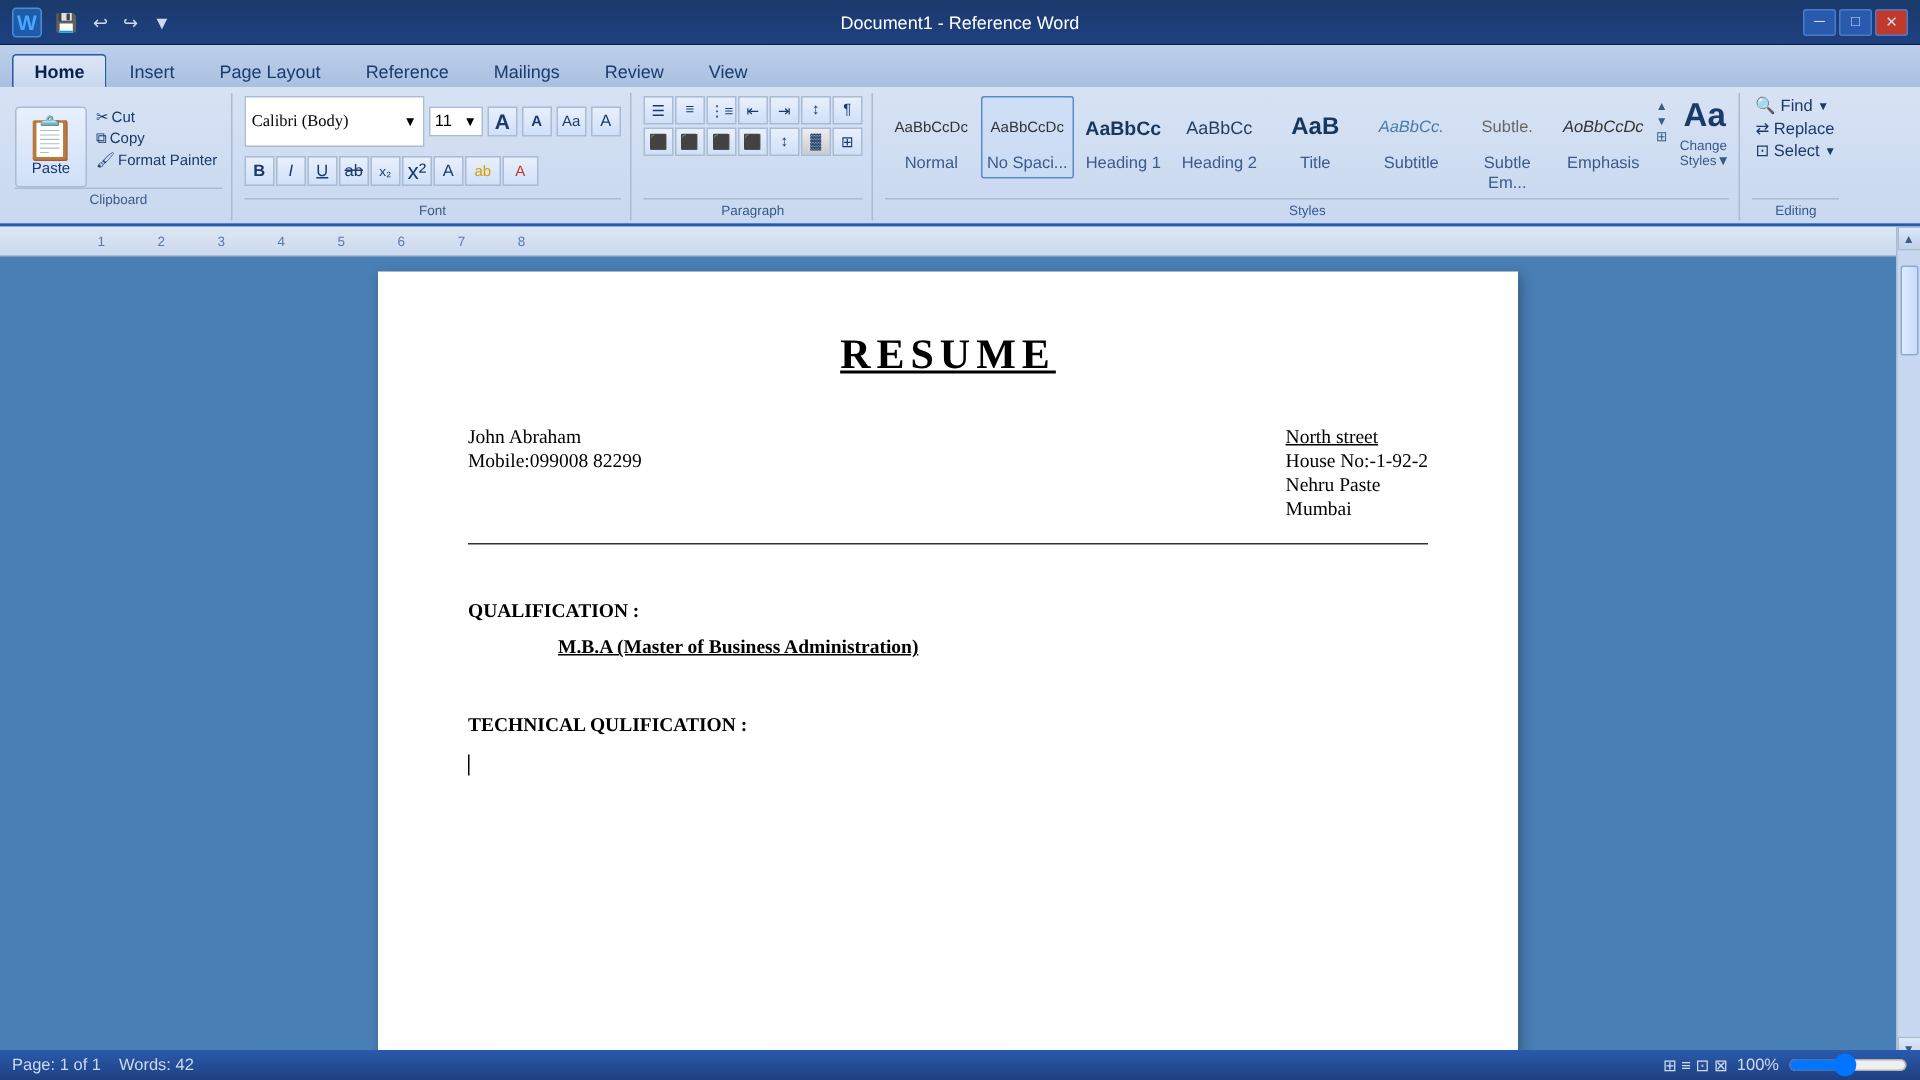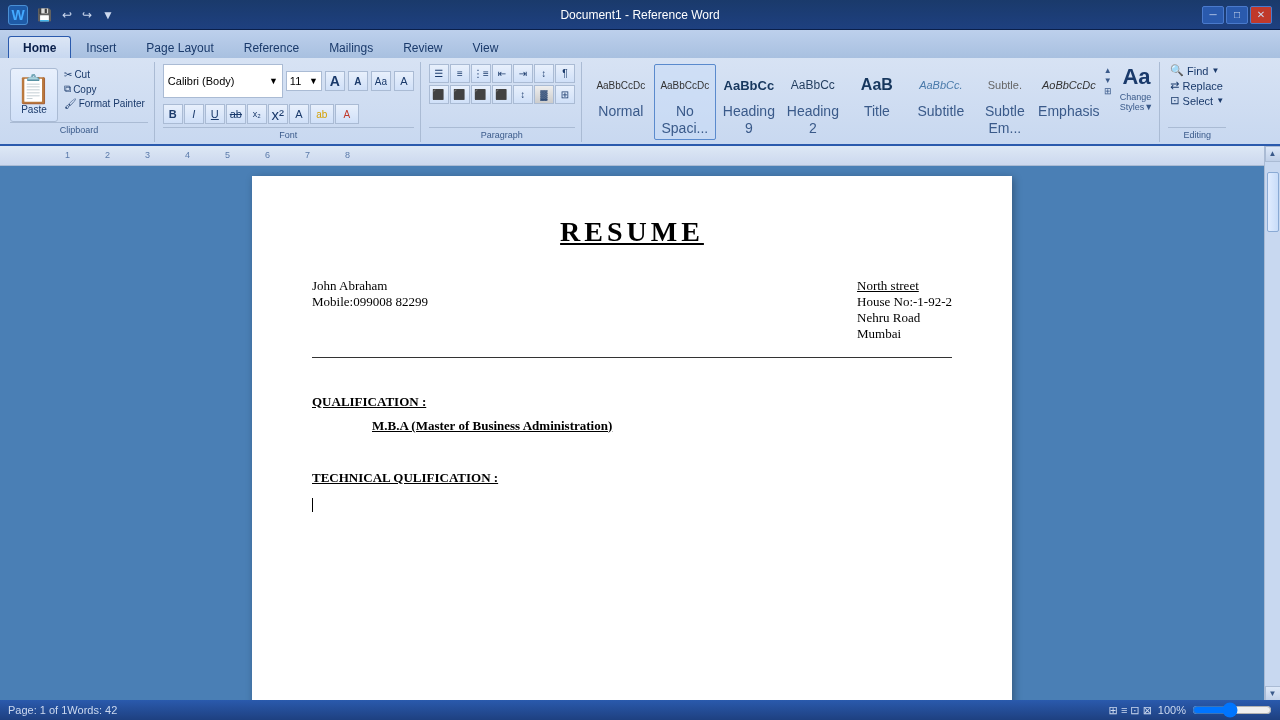--- a/index.html
+++ b/index.html
@@ -176,20 +176,21 @@
     .font-name-box {
       width: 120px;
       height: 32px;
       border: 1px solid #aabbd4;
       background: white;
       font-size: 11px;
       padding: 16px 4px;
       display: flex;
       align-items: center;
       justify-content: space-between;
+      font-family: Liberation Serif, serif;
     }
     .font-size-box {
       width: 36px;
       height: 20px;
       border: 1px solid #aabbd4;
       background: white;
       font-size: 11px;
       padding: 0 3px;
       display: flex;
       align-items: center;
@@ -232,21 +233,21 @@
     .style-item.active { border-color: #5a8acd; background: rgba(200,220,248,0.5); }
     .style-preview {
       height: 36px;
       display: flex;
       align-items: center;
       justify-content: center;
       font-size: 11px;
       width: 100%;
     }
     .style-label {
-      font-size: 14px;
+      font-size: 11px;
       color: #3a5a8a;
       text-align: center;
       line-height: 1.2;
     }
 
     
     .editing-group {
       display: flex;
       flex-direction: column;
       align-items: flex-start;
@@ -393,21 +394,20 @@
     }
     .reference-line {
       font-size: 13px;
       margin-bottom: 16px;
       border-bottom: 1px solid #333;
       padding-bottom: 2px;
     }
     .section-heading {
       font-size: 13px;
       font-weight: bold;
-      text-decoration: underline;
       margin-bottom: 8px;
       margin-top: 36px;
     }
     .qualification-item {
       font-size: 13px;
       font-weight: bold;
       margin-left: 60px;
       margin-bottom: 12px;
       text-decoration: underline;
     }
@@ -611,21 +611,21 @@
         <div class="style-item">
           <div class="style-preview" style="font-size:10px;color:#333;">AaBbCcDc</div>
           <div class="style-label">Normal</div>
         </div>
         <div class="style-item active">
           <div class="style-preview" style="font-size:10px;color:#333;">AaBbCcDc</div>
           <div class="style-label">No Spaci...</div>
         </div>
         <div class="style-item">
           <div class="style-preview" style="font-size:13px;color:#17375e;font-weight:bold;">AaBbCc</div>
-          <div class="style-label">Heading 9</div>
+          <div class="style-label">Heading 1</div>
         </div>
         <div class="style-item">
           <div class="style-preview" style="font-size:12px;color:#243f60;">AaBbCc</div>
           <div class="style-label">Heading 2</div>
         </div>
         <div class="style-item">
           <div class="style-preview" style="font-size:16px;color:#17375e;font-weight:bold;">AaB</div>
           <div class="style-label">Title</div>
         </div>
         <div class="style-item">
@@ -643,20 +643,21 @@
         <div style="display:flex;flex-direction:column;align-items:center;cursor:pointer;padding:2px;">
           <div style="font-size:8px;color:#3a5a8a;">▲</div>
           <div style="font-size:8px;color:#3a5a8a;margin:1px 0;">▼</div>
           <div style="font-size:9px;color:#3a5a8a;">⊞</div>
         </div>
         <div class="change-styles-btn" style="margin-left:4px;">
           <div style="font-size:22px;color:#1a3a6b;font-weight:bold;">Aa</div>
           <div style="font-size:9px;color:#3a5a8a;margin-top:2px;">Change<br>Styles▼</div>
         </div>
       </div>
+      <div class="ribbon-section-label">Styles</div>
     </div>
 
     <div class="ribbon-group" style="min-width:70px;">
       <div class="editing-group">
         <div class="editing-btn">
           <span>🔍</span>
           <span>Find</span>
           <span style="font-size:8px;">▼</span>
         </div>
         <div class="editing-btn">
@@ -704,21 +705,21 @@
       <div class="resume-title">RESUME</div>
 
       <div class="contact-row">
         <div class="contact-left">
           <div>John Abraham</div>
           <div>Mobile:099008 82299</div>
         </div>
         <div class="contact-right">
           <div style="text-decoration:underline;">North street</div>
           <div>House No:-1-92-2</div>
-          <div>Nehru Road</div>
+          <div>Nehru Paste</div>
           <div>Mumbai</div>
         </div>
       </div>
 
       <hr class="divider-line">
 
 
 
       <div class="section-heading">QUALIFICATION  :</div>
 
@@ -728,21 +729,21 @@
 
       <div style="margin-top:4px;">
         <span class="cursor-blink"></span>
       </div>
 
     </div>
   </div>
 </div>
 
 <div class="status-bar">
-  <div style="display:flex;">
+  <div style="display:flex;gap:12px;">
     <span>Page: 1 of 1</span>
     <span>Words: 42</span>
   </div>
   <div style="display:flex;gap:6px;align-items:center;">
     <span style="font-size:11px;">⊞ ≡ ⊡ ⊠</span>
     <span style="font-size:11px;">100%</span>
     <input type="range" min="10" max="200" value="100" style="width: 80px; height: 12px;">
   </div>
 </div>
 

